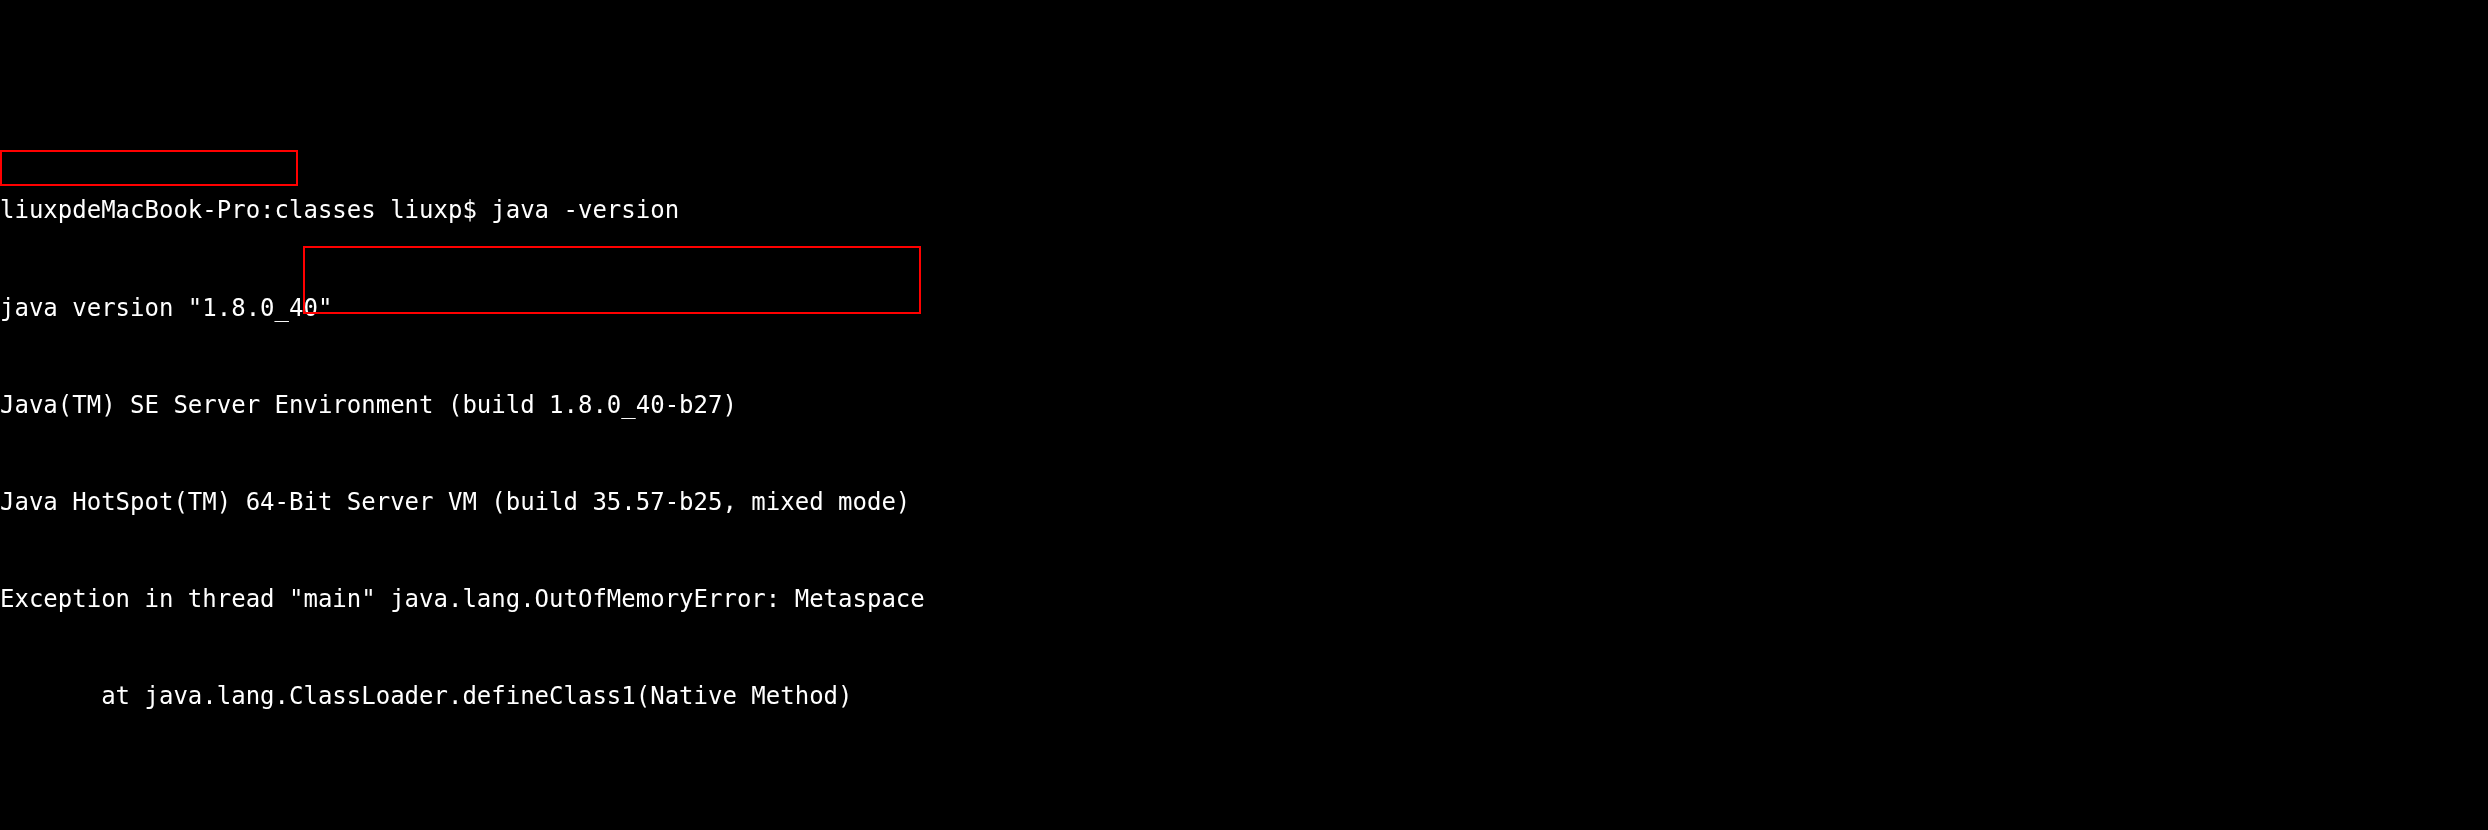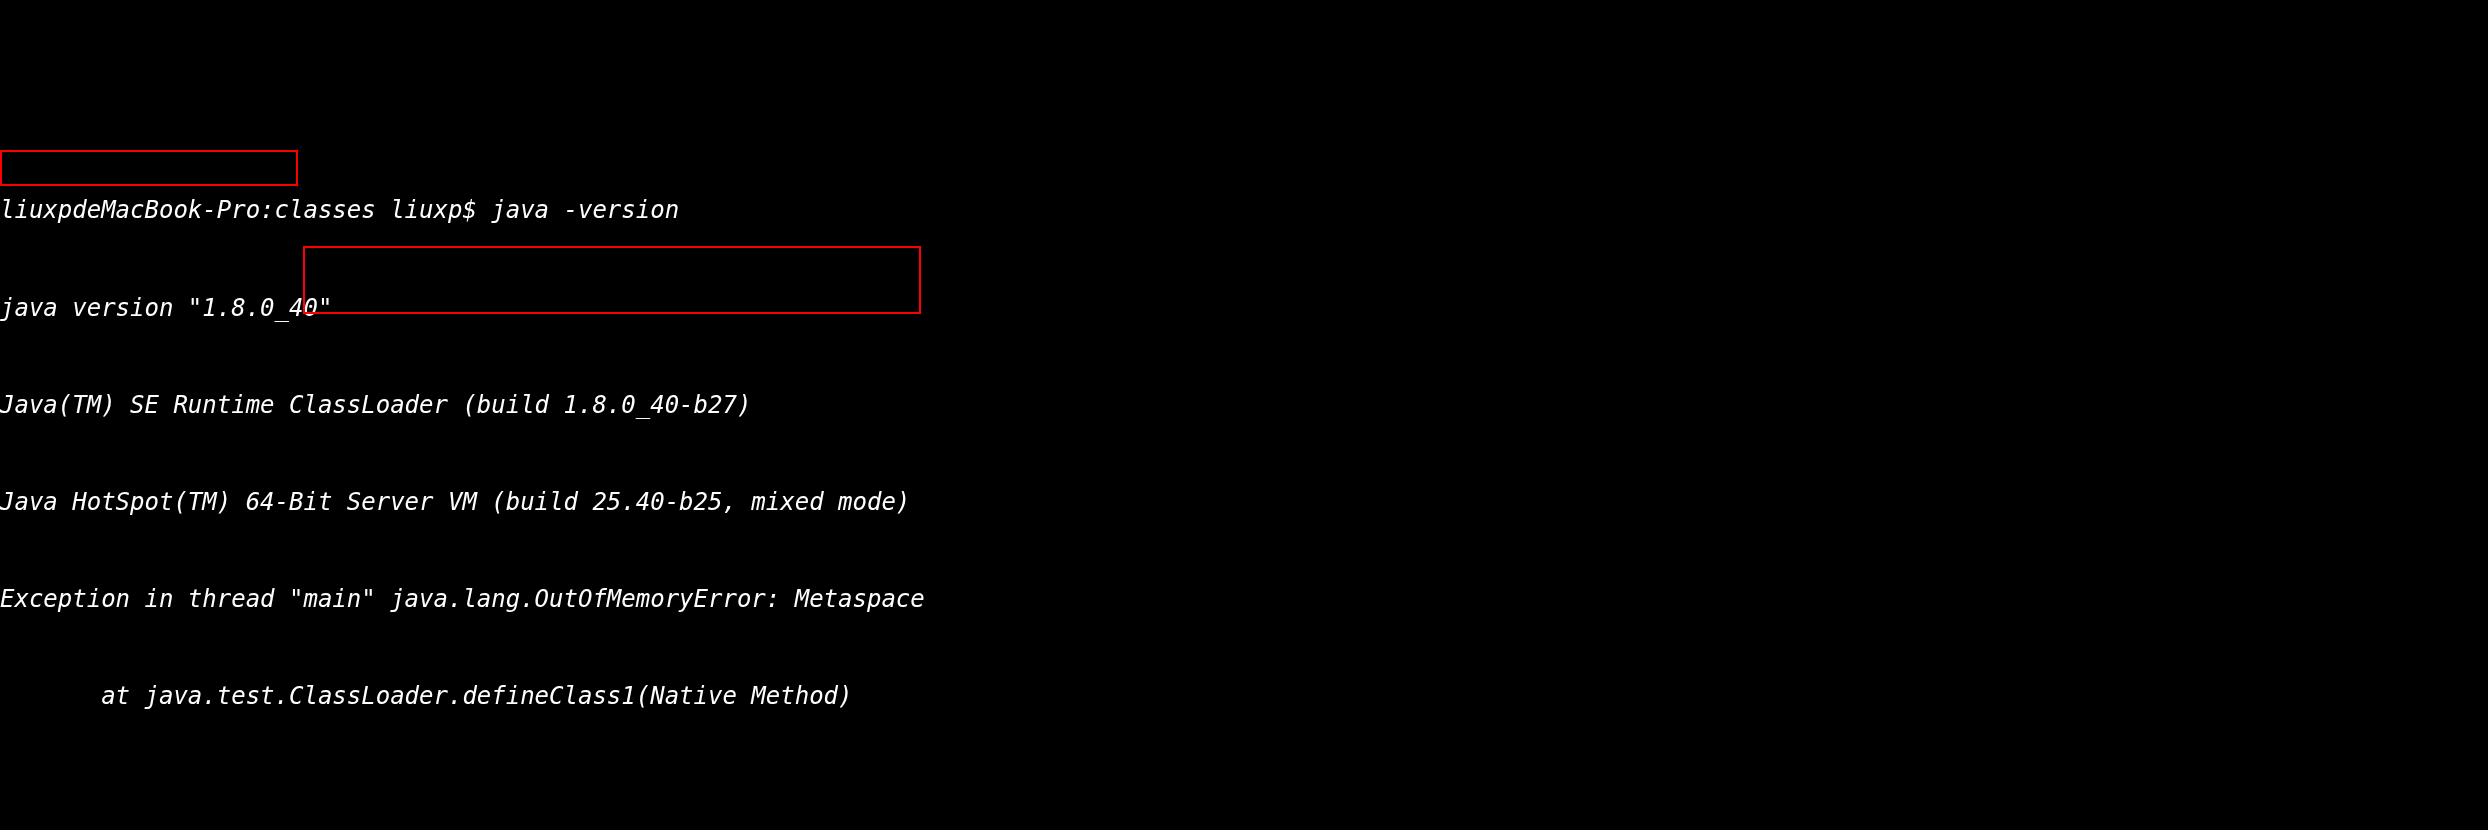--- a/index.html
+++ b/index.html
@@ -18,21 +18,20 @@
       overflow: hidden;
     }
     .terminal {
       width: 2488px;
       height: 830px;
       position: relative;
     }
     .line {
       display: block;
       white-space: pre;
-      font-style: italic;
     }
     .highlight-box-1 {
       position: absolute;
       border: 2px solid #ff0000;
       top: 20px;
       left: 0px;
       width: 298px;
       height: 36px;
       pointer-events: none;
     }
@@ -47,24 +46,24 @@
     }
   </style>
 </head>
 <body>
 
 
 
 <div class="terminal">
   <span class="line">liuxpdeMacBook-Pro:classes liuxp$ java -version</span>
   <span class="line">java version "1.8.0_40"</span>
-  <span class="line">Java(TM) SE Runtime ClassLoader (build 1.8.0_40-b27)</span>
-  <span class="line">Java HotSpot(TM) 64-Bit Server VM (build 25.40-b25, mixed mode)</span>
+  <span class="line">Java(TM) SE Server Environment (build 1.8.0_40-b27)</span>
+  <span class="line">Java HotSpot(TM) 64-Bit Server VM (build 35.57-b25, mixed mode)</span>
   <span class="line">Exception in thread "main" java.lang.OutOfMemoryError: Metaspace</span>
-  <span class="line">       at java.test.ClassLoader.defineClass1(Native Method)</span>
+  <span class="line">       at java.lang.ClassLoader.defineClass1(Native Method)</span>
   
   
   
   
   
   
   
   
   
   

